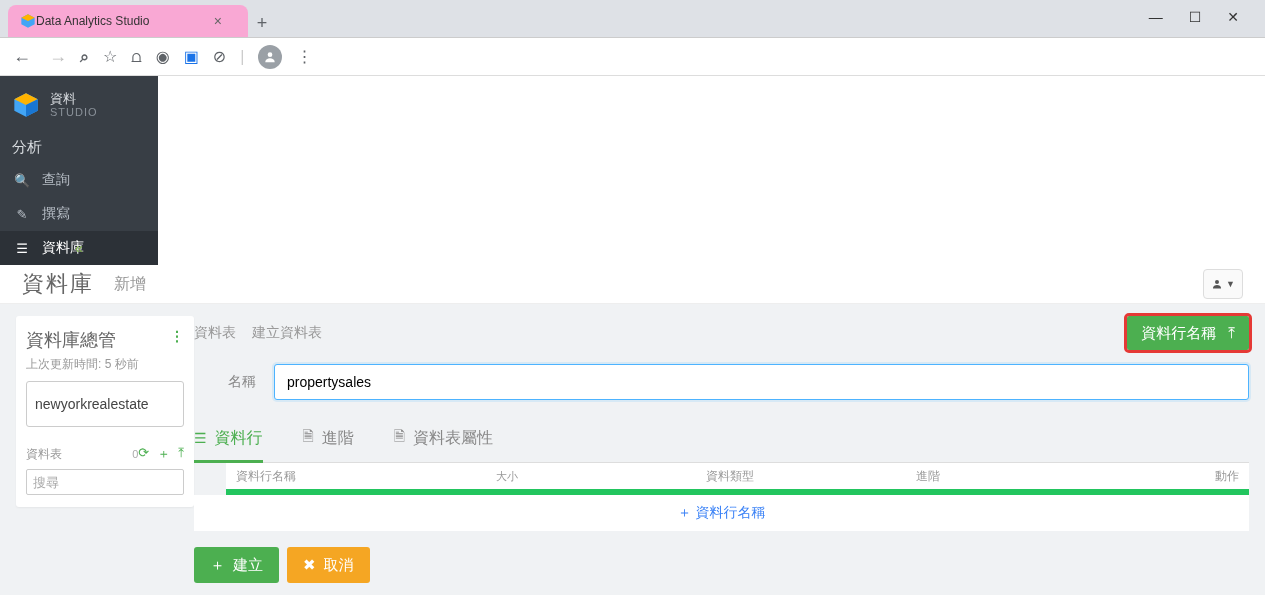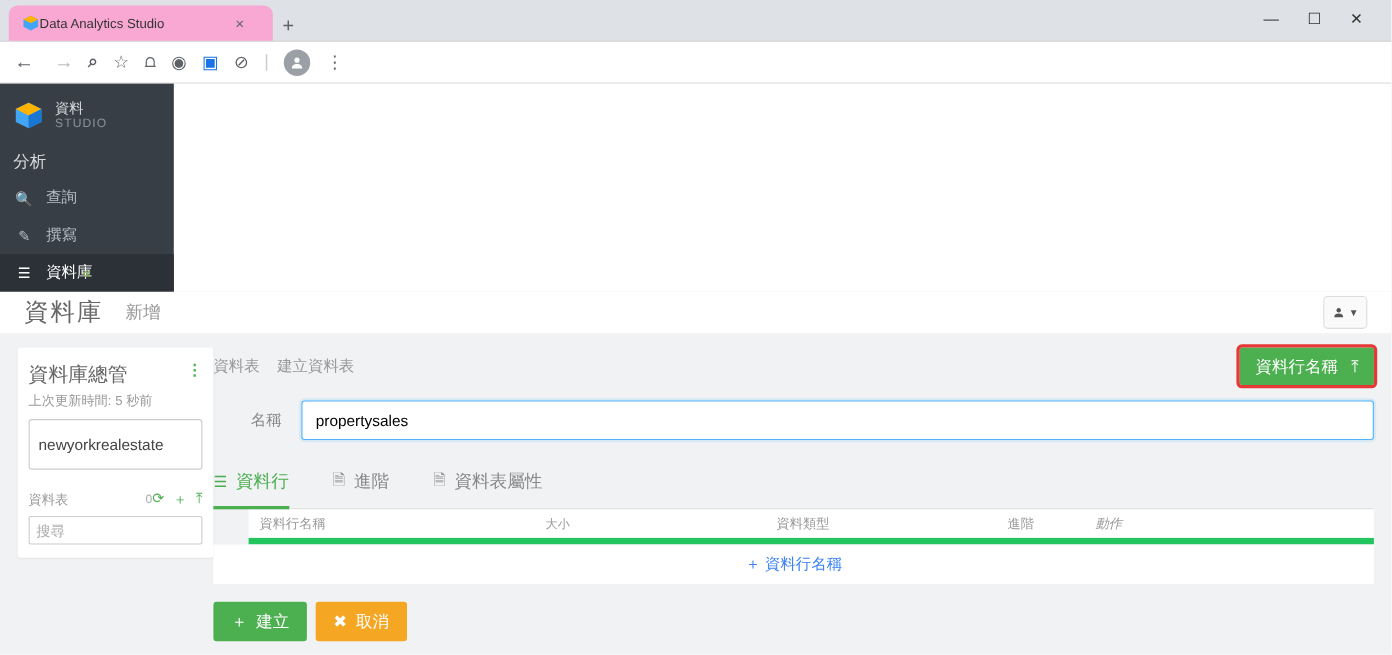--- a/index.html
+++ b/index.html
@@ -80,21 +80,21 @@
     .tab { padding: 10px 0 10px; display: flex; align-items: center; gap: 8px; color: #888; font-size: 16px; cursor: pointer; border-bottom: 3px solid transparent; margin-bottom: -1px; }
     .tab.active { color: #4caf50; border-bottom-color: #4caf50; }
     .tab .tab-icon { font-size: 14px; }
     
     .grid-head { display: flex; background: #fff; border-bottom: 6px solid #22c55e; font-size: 12px; color: #999; height: 32px; align-items: center; margin-left: 32px; }
     .grid-head .gh { padding: 0 10px; }
     .gh-name { width: 260px; }
     .gh-type { width: 210px; }
     .gh-size { width: 210px; font-size: 11px; }
     .gh-adv { width: 80px; }
-    .gh-action { flex: 1; text-align: left; font-style: italic; }
+    .gh-action { flex: 1; text-align: right; }
     
     .add-row { background: #fff; height: 36px; display: flex; align-items: center; justify-content: center; color: #3b82f6; font-size: 14px; cursor: pointer; gap: 4px; }
     
     .action-btns { display: flex; gap: 8px; margin-top: 16px; }
     .btn { height: 36px; padding: 0 16px; border: none; border-radius: 3px; color: #fff; display: flex; align-items: center; gap: 8px; font-size: 15px; cursor: pointer; }
     .btn-create { background: #4caf50; }
     .btn-cancel { background: #f5a623; }
     
     
     .cube-icon { display: inline-block; }

